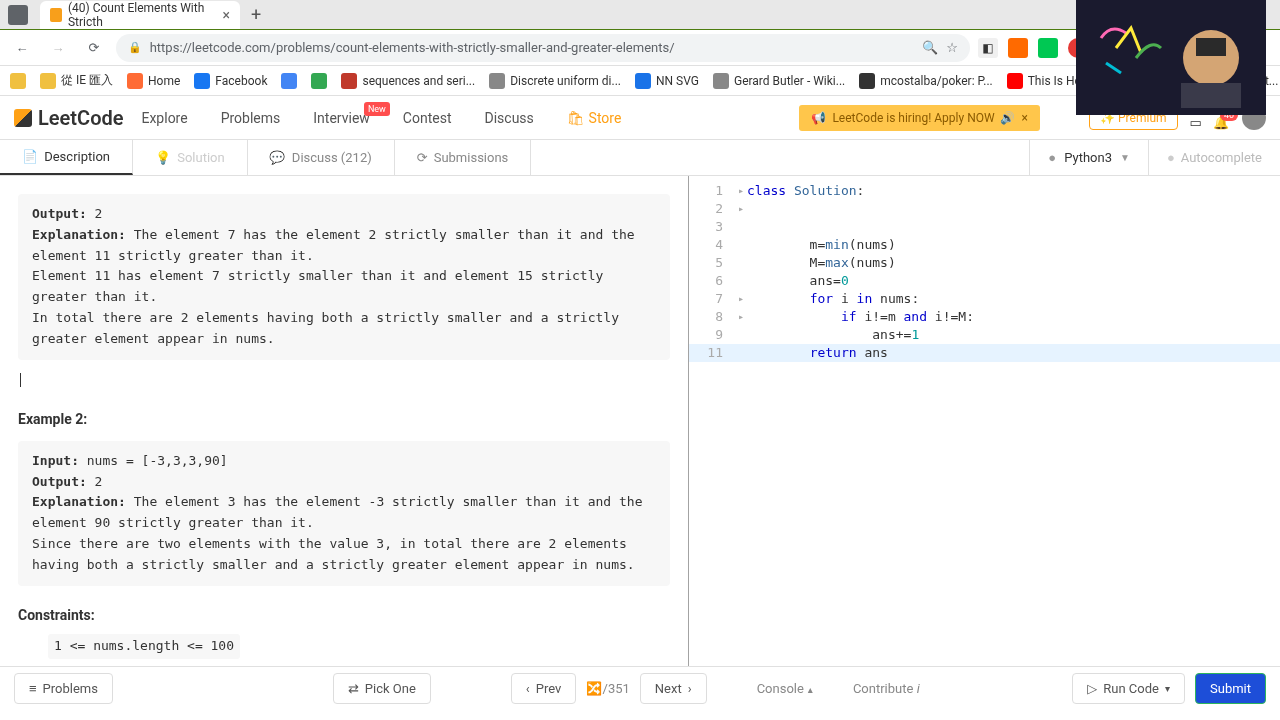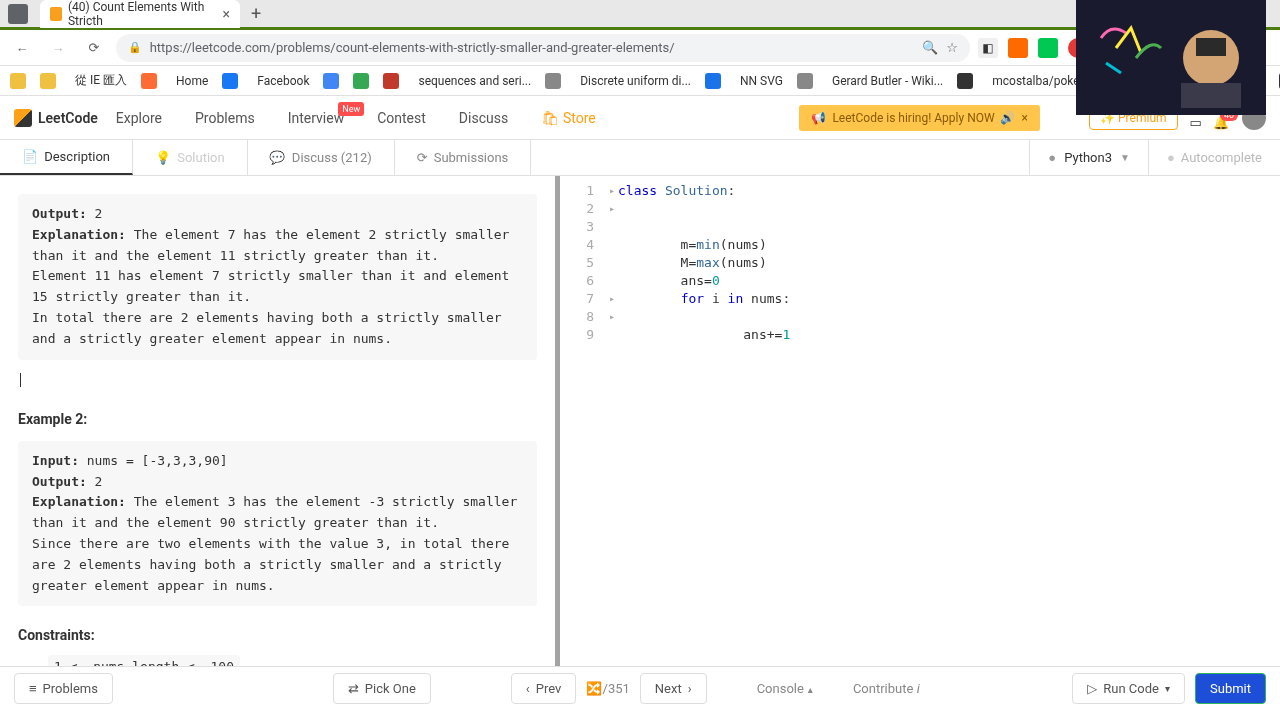--- a/index.html
+++ b/index.html
@@ -1,19 +1,19 @@
 <!DOCTYPE html>
 <html><head>
 <meta charset="utf-8">
 <style>
 * { margin: 0; padding: 0; box-sizing: border-box; }
 body { font-family: -apple-system, BlinkMacSystemFont, "Segoe UI", Roboto, sans-serif; font-size: 13px; color: #333; background: #fff; overflow: hidden; width: 1280px; height: 720px; }
 
 
-.titlebar { height: 30px; background: #e8e8e8; display: flex; align-items: center; border-bottom: 3px solid #4d7c0f; }
+.titlebar { height: 30px; background: #e8e8e8; display: flex; align-items: center; border-bottom: 1px solid #4d7c0f; }
 .tabstrip { display: flex; align-items: center; height: 100%; padding-left: 8px; gap: 4px; flex: 1; }
 .app-icon { width: 20px; height: 20px; background: #5f6368; border-radius: 3px; margin-right: 8px; }
 .tab { background: #fff; height: 28px; display: flex; align-items: center; padding: 0 10px; border-radius: 6px 6px 0 0; font-size: 12px; gap: 6px; max-width: 200px; }
 .tab .favicon { width: 14px; height: 14px; background: #f89f1b; border-radius: 2px; }
 .tab-close { color: #666; font-size: 14px; cursor: pointer; }
 .new-tab { width: 24px; height: 24px; display: flex; align-items: center; justify-content: center; color: #555; font-size: 18px; }
 .win-controls { display: flex; gap: 16px; padding: 0 14px; color: #555; }
 .win-controls span { font-size: 13px; cursor: pointer; }
 
 
@@ -22,26 +22,26 @@
 .nav-btn.disabled { color: #bbb; }
 .url-field { flex: 1; height: 28px; background: #f1f3f4; border-radius: 14px; display: flex; align-items: center; padding: 0 12px; gap: 8px; font-size: 13px; color: #5f6368; }
 .url-field .lock { font-size: 11px; }
 .url-text { flex: 1; }
 .url-icons { display: flex; gap: 10px; align-items: center; }
 .url-icons .ext { width: 20px; height: 20px; border-radius: 3px; display: flex; align-items: center; justify-content: center; font-size: 12px; }
 .avatar-circle { width: 24px; height: 24px; border-radius: 50%; background: #ccc; }
 
 
 .bookmarks { height: 30px; display: flex; align-items: center; padding: 0 10px; gap: 14px; border-bottom: 1px solid #e0e0e0; font-size: 12px; overflow: hidden; }
-.bookmark { display: flex; align-items: center; gap: 19px; color: #333; white-space: nowrap; }
+.bookmark { display: flex; align-items: center; gap: 5px; color: #333; white-space: nowrap; }
 .bm-icon { width: 16px; height: 16px; border-radius: 3px; flex-shrink: 0; }
 
 
 .lc-header { height: 44px; display: flex; align-items: center; padding: 0 14px; border-bottom: 1px solid #e0e0e0; gap: 18px; position: relative; }
-.lc-logo { display: flex; align-items: center; gap: 6px; font-weight: 600; color: #333; font-size: 14px; }
+.lc-logo { display: flex; align-items: center; gap: 6px; font-weight: 600; color: #333; font-size: 20px; }
 .lc-logo-icon { width: 18px; height: 18px; background: linear-gradient(135deg, #ffa116 50%, #333 50%); border-radius: 3px; }
 .lc-nav { display: flex; gap: 33px; color: #555; font-size: 14px; }
 .lc-nav-item { position: relative; cursor: pointer; }
 .lc-badge-new { position: absolute; top: -8px; right: -20px; background: #ff4d4d; color: #fff; font-size: 9px; padding: 2px 4px; border-radius: 3px; }
 .lc-store { color: #ffa116; display: flex; align-items: center; gap: 4px; }
 .lc-banner { position: absolute; right: 240px; background: #ffc64b; color: #8a5a00; padding: 6px 12px; border-radius: 3px; font-size: 12px; display: flex; align-items: center; gap: 6px; }
 .lc-banner-close { color: #8a5a00; cursor: pointer; }
 .lc-right { position: absolute; right: 14px; display: flex; align-items: flex-end; gap: 12px; }
 .lc-premium { border: 1px solid #ffa116; color: #ffa116; padding: 4px 10px; border-radius: 4px; font-size: 12px; }
 .lc-notif { position: relative; }
@@ -51,21 +51,21 @@
 
 
 .problem-tabs { height: 36px; display: flex; border-bottom: 1px solid #e0e0e0; }
 .ptab { padding: 0 22px; display: flex; align-items: center; gap: 6px; color: #888; font-size: 13px; cursor: pointer; border-right: 1px solid #e0e0e0; }
 .ptab.active { color: #333; border-bottom: 2px solid #333; }
 .lang-select { margin-left: auto; padding: 0 18px; display: flex; align-items: center; gap: 8px; border-left: 1px solid #e0e0e0; cursor: pointer; }
 .autocomplete { padding: 0 18px; display: flex; align-items: center; gap: 6px; color: #bbb; border-left: 1px solid #e0e0e0; }
 
 
 .main { display: flex; height: 490px; }
-.left-pane { width: 560px; border-right: 5px solid #a3a3a3; overflow-y: auto; position: relative; padding: 8px 18px; font-size: 13px; line-height: 1.6; }
+.left-pane { width: 689px; border-right: 1px solid #a3a3a3; overflow-y: auto; position: relative; padding: 8px 18px; font-size: 13px; line-height: 1.6; }
 .left-pane::-webkit-scrollbar { width: 10px; }
 .left-pane::-webkit-scrollbar-thumb { background: #ccc; border-radius: 5px; }
 .right-pane { flex: 1; position: relative; }
 
 .code-block { background: #f7f7f7; border-radius: 4px; padding: 10px 14px; font-family: "Consolas", monospace; font-size: 13px; margin: 10px 0; white-space: pre-wrap; }
 .code-block strong { font-weight: 700; }
 .section-h { font-weight: 700; font-size: 14px; margin-top: 18px; margin-bottom: 8px; }
 .constraints li { font-family: "Consolas", monospace; background: #f7f7f7; padding: 2px 6px; border-radius: 3px; display: inline-block; margin-bottom: 6px; }
 .constraints { padding-left: 30px; }
 .cursor-caret { display: inline-block; width: 1px; height: 14px; background: #333; vertical-align: middle; margin: 0 2px; }
@@ -308,25 +308,31 @@
           <div class="code">        ans=<span class="num">0</span></div>
         </div>
       <div class="editor-line">
           <div class="gutter">7</div>
           <div class="fold">▸</div>
           <div class="code">        <span class="kw">for</span> i <span class="kw">in</span> nums:</div>
         </div>
       <div class="editor-line">
           <div class="gutter">8</div>
           <div class="fold">▸</div>
+          <div class="code">            <span class="kw">if</span> i!=m <span class="kw">and</span> i!=M:</div>
         </div>
       <div class="editor-line">
           <div class="gutter">9</div>
           <div class="fold"></div>
           <div class="code">                ans+=<span class="num">1</span></div>
+        </div>
+      <div class="editor-line hl">
+          <div class="gutter">11</div>
+          <div class="fold"></div>
+          <div class="code">        <span class="kw">return</span> ans</div>
         </div>
     </div>
   </div>
 </div>
 
 <div class="bottom">
   <div class="btn">
       <span>≡</span>
       <span>Problems</span>
     </div>

